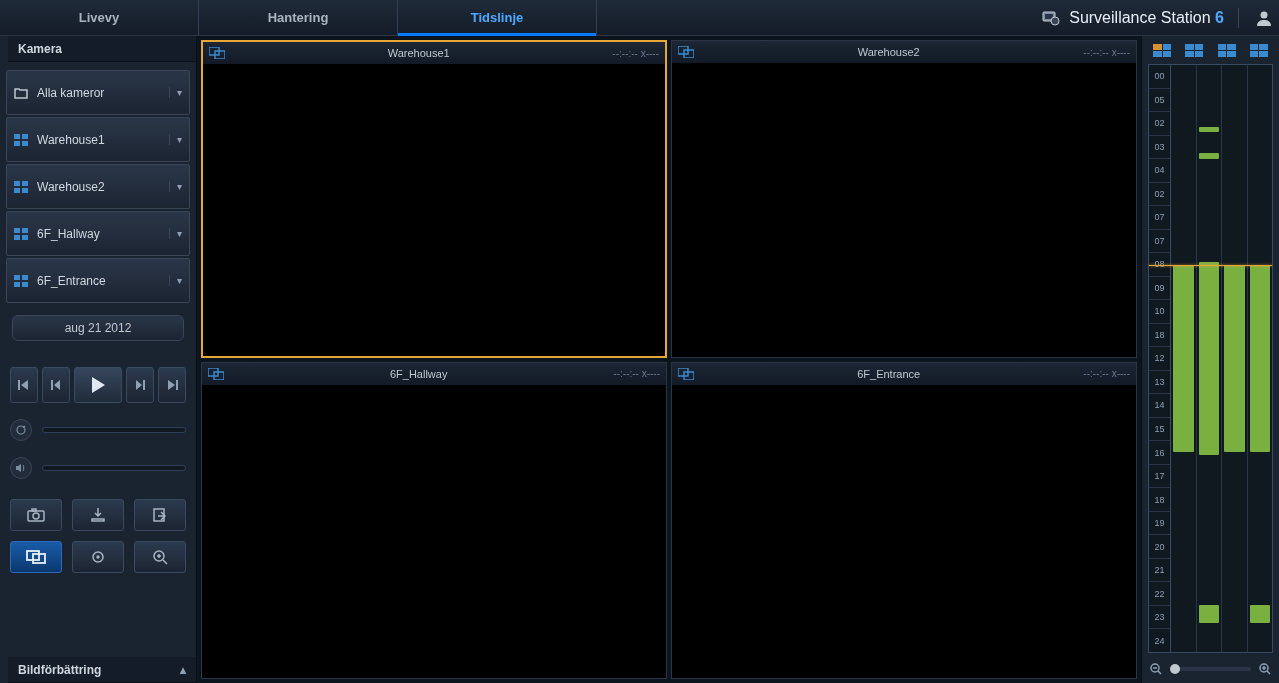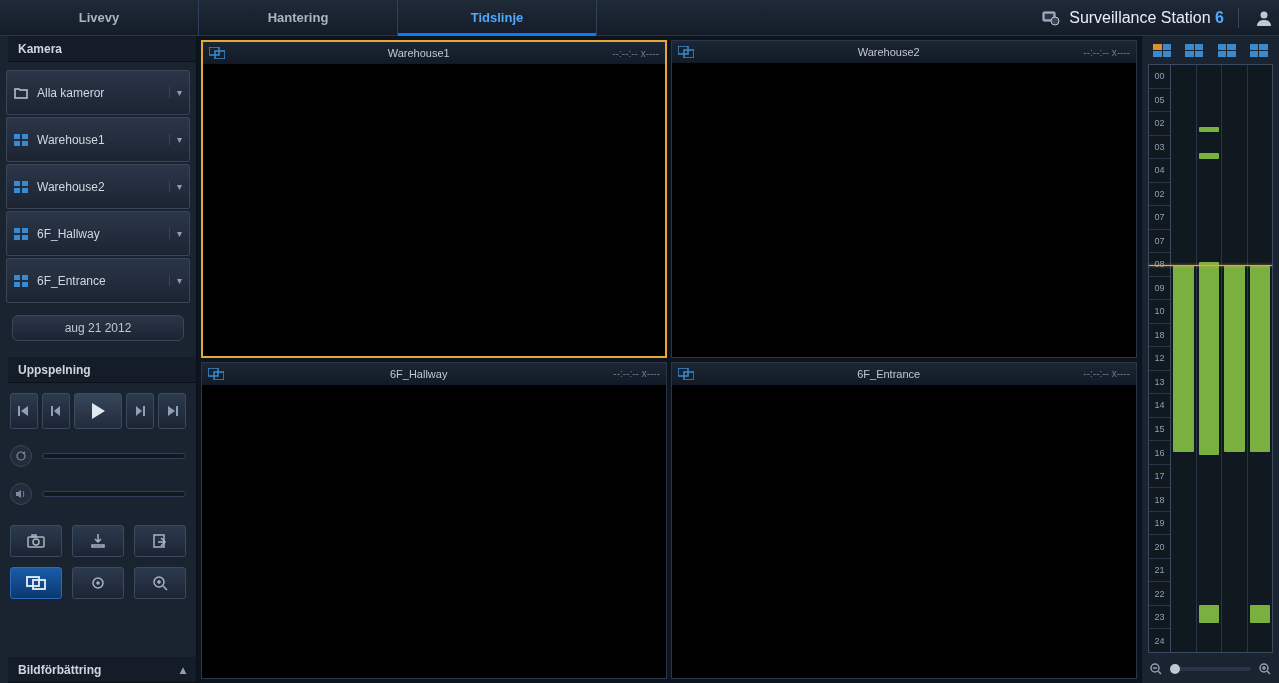--- a/index.html
+++ b/index.html
@@ -475,23 +475,20 @@
             </svg>
           </span>
         <span class="ci-label">6F_Entrance</span>
         <span class="ci-chevron">▾</span>
       </div>
       <div class="date-display">
         <span>aug 21 2012</span>
       </div>
     </div>
 
-    <div class="section-header">
-      <span>Uppspelning</span>
-    </div>
     <div class="playback-body">
       <div class="play-row">
         <div class="play-btn">
             <svg width="12" height="12" viewBox="0 0 12 12" fill="currentColor">
               <rect x="0" y="1" width="2" height="10"></rect>
               <polygon points="10,1 10,11 3,6"></polygon>
             </svg>
           </div>
         <div class="play-btn">
             <svg width="10" height="12" viewBox="0 0 10 12" fill="currentColor">

